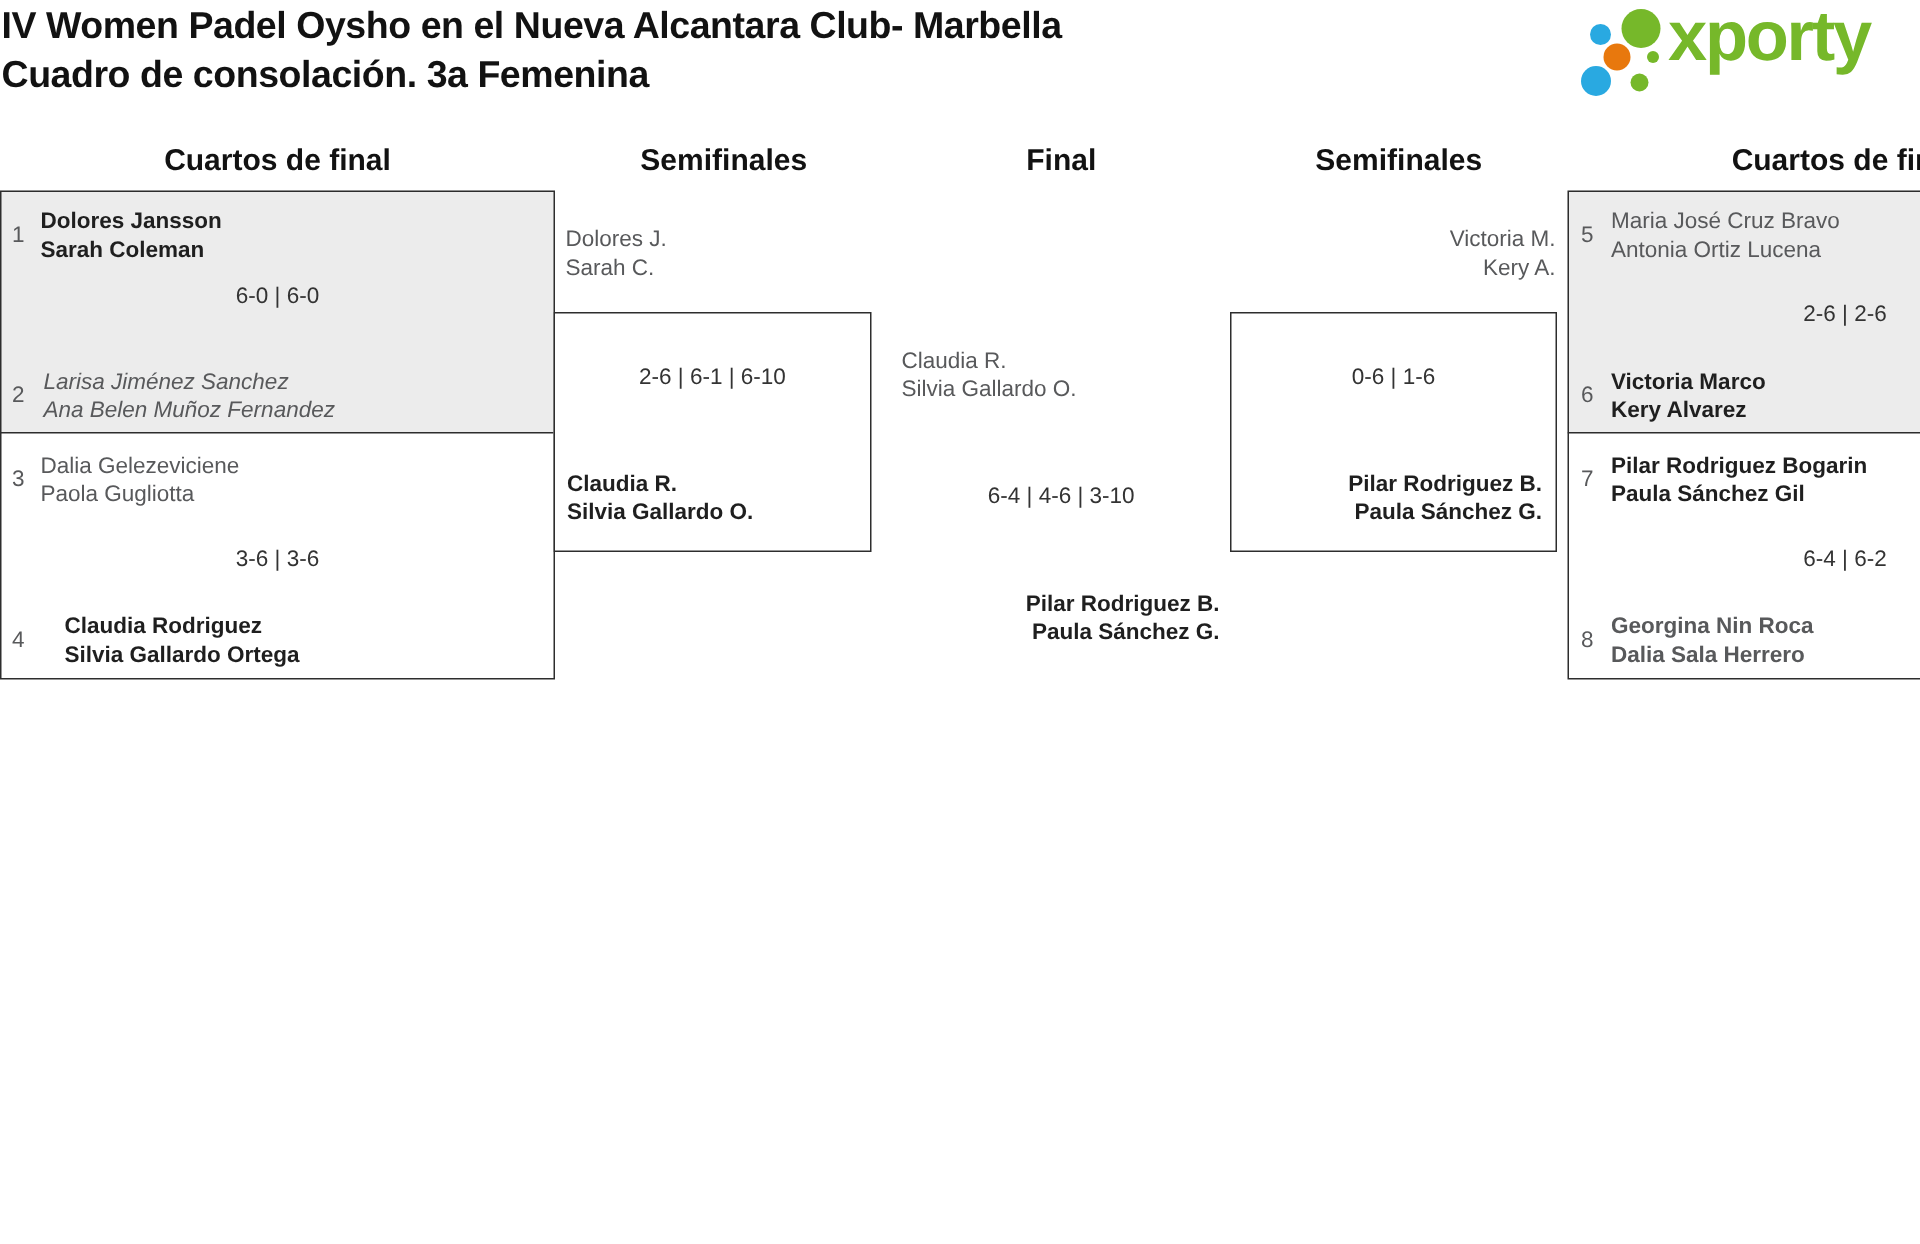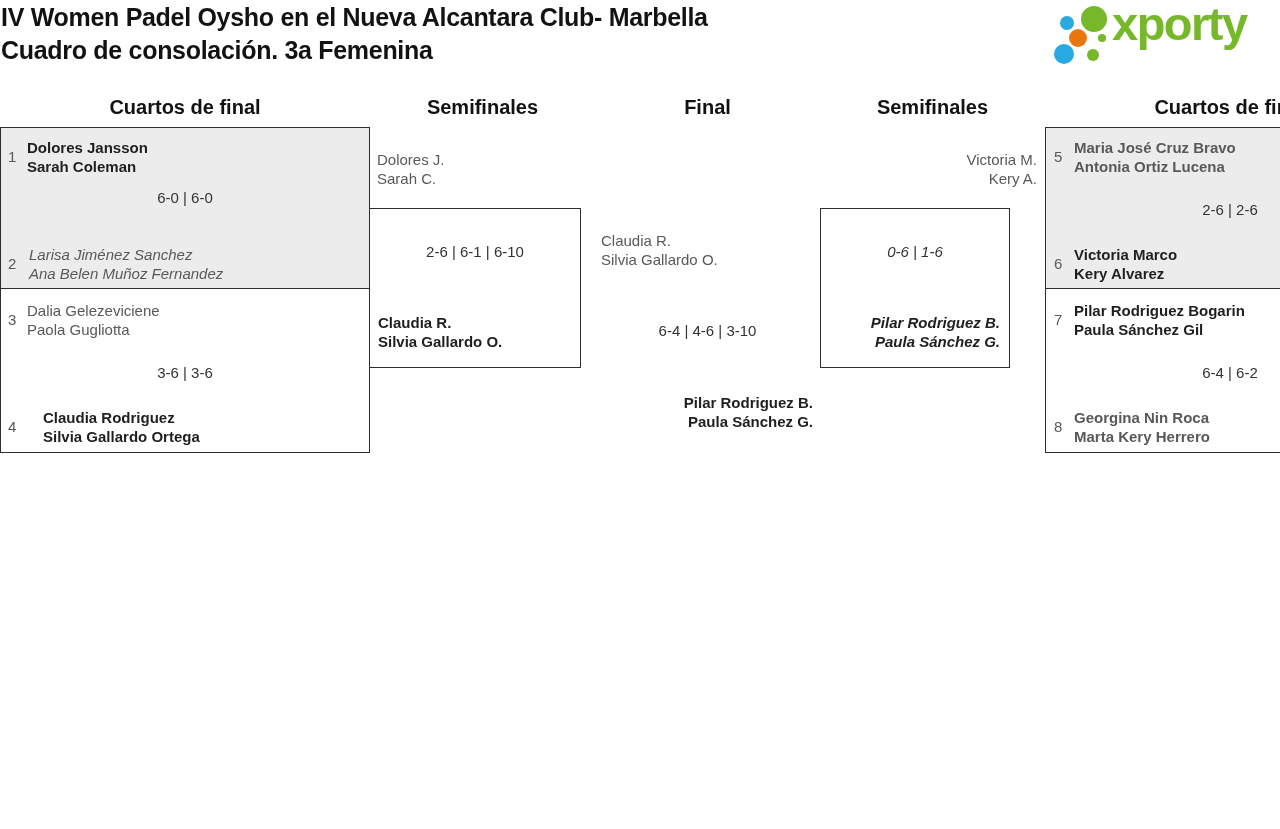--- a/index.html
+++ b/index.html
@@ -156,31 +156,31 @@
   <div class="score" style="left:595px; width:225px; top:322px;">6-4 | 4-6 | 3-10</div>
   <div class="team winner right" style="left:595px; width:218px; top:393px;">
     <div>Pilar Rodriguez B.</div>
     <div>Paula Sánchez G.</div>
   </div>
 
   <div class="team right" style="left:820px; width:217px; top:150px;">
     <div>Victoria M.</div>
     <div>Kery A.</div>
   </div>
-  <div class="box" style="left:820px; top:208px; width:190px; height:160px;font-style:italic;">
+  <div class="box" style="left:820px; top:208px; width:218px; height:160px;">
     <div class="score" style="top:34px;">0-6 | 1-6</div>
     <div class="team winner right" style="left:0; right:9px; top:104px; width:auto;">
       <div>Pilar Rodriguez B.</div>
       <div>Paula Sánchez G.</div>
     </div>
   </div>
 
   <div class="box gray" style="left:1045px; top:127px; width:370px; height:162px;">
     <div class="seed" style="left:8px; top:20px;">5</div>
-    <div class="team" style="left:28px; top:10px;font-weight:bold;">
+    <div class="team" style="left:28px; top:10px;">
       <div>Maria José Cruz Bravo</div>
       <div>Antonia Ortiz Lucena</div>
     </div>
     <div class="score" style="top:73px;">2-6 | 2-6</div>
     <div class="seed" style="left:8px; top:127px;">6</div>
     <div class="team winner" style="left:28px; top:117px;">
       <div>Victoria Marco</div>
       <div>Kery Alvarez</div>
     </div>
   </div>
@@ -188,17 +188,17 @@
   <div class="box" style="left:1045px; top:288px; width:370px; height:165px;">
     <div class="seed" style="left:8px; top:22px;">7</div>
     <div class="team winner" style="left:28px; top:12px;">
       <div>Pilar Rodriguez Bogarin</div>
       <div>Paula Sánchez Gil</div>
     </div>
     <div class="score" style="top:75px;">6-4 | 6-2</div>
     <div class="seed" style="left:8px; top:129px;">8</div>
     <div class="team" style="left:28px; top:119px;font-weight:bold;">
       <div>Georgina Nin Roca</div>
-      <div>Marta Kery Herrero</div>
+      <div>Dalia Sala Herrero</div>
     </div>
   </div>
 
 </div>
 
 </body></html>

